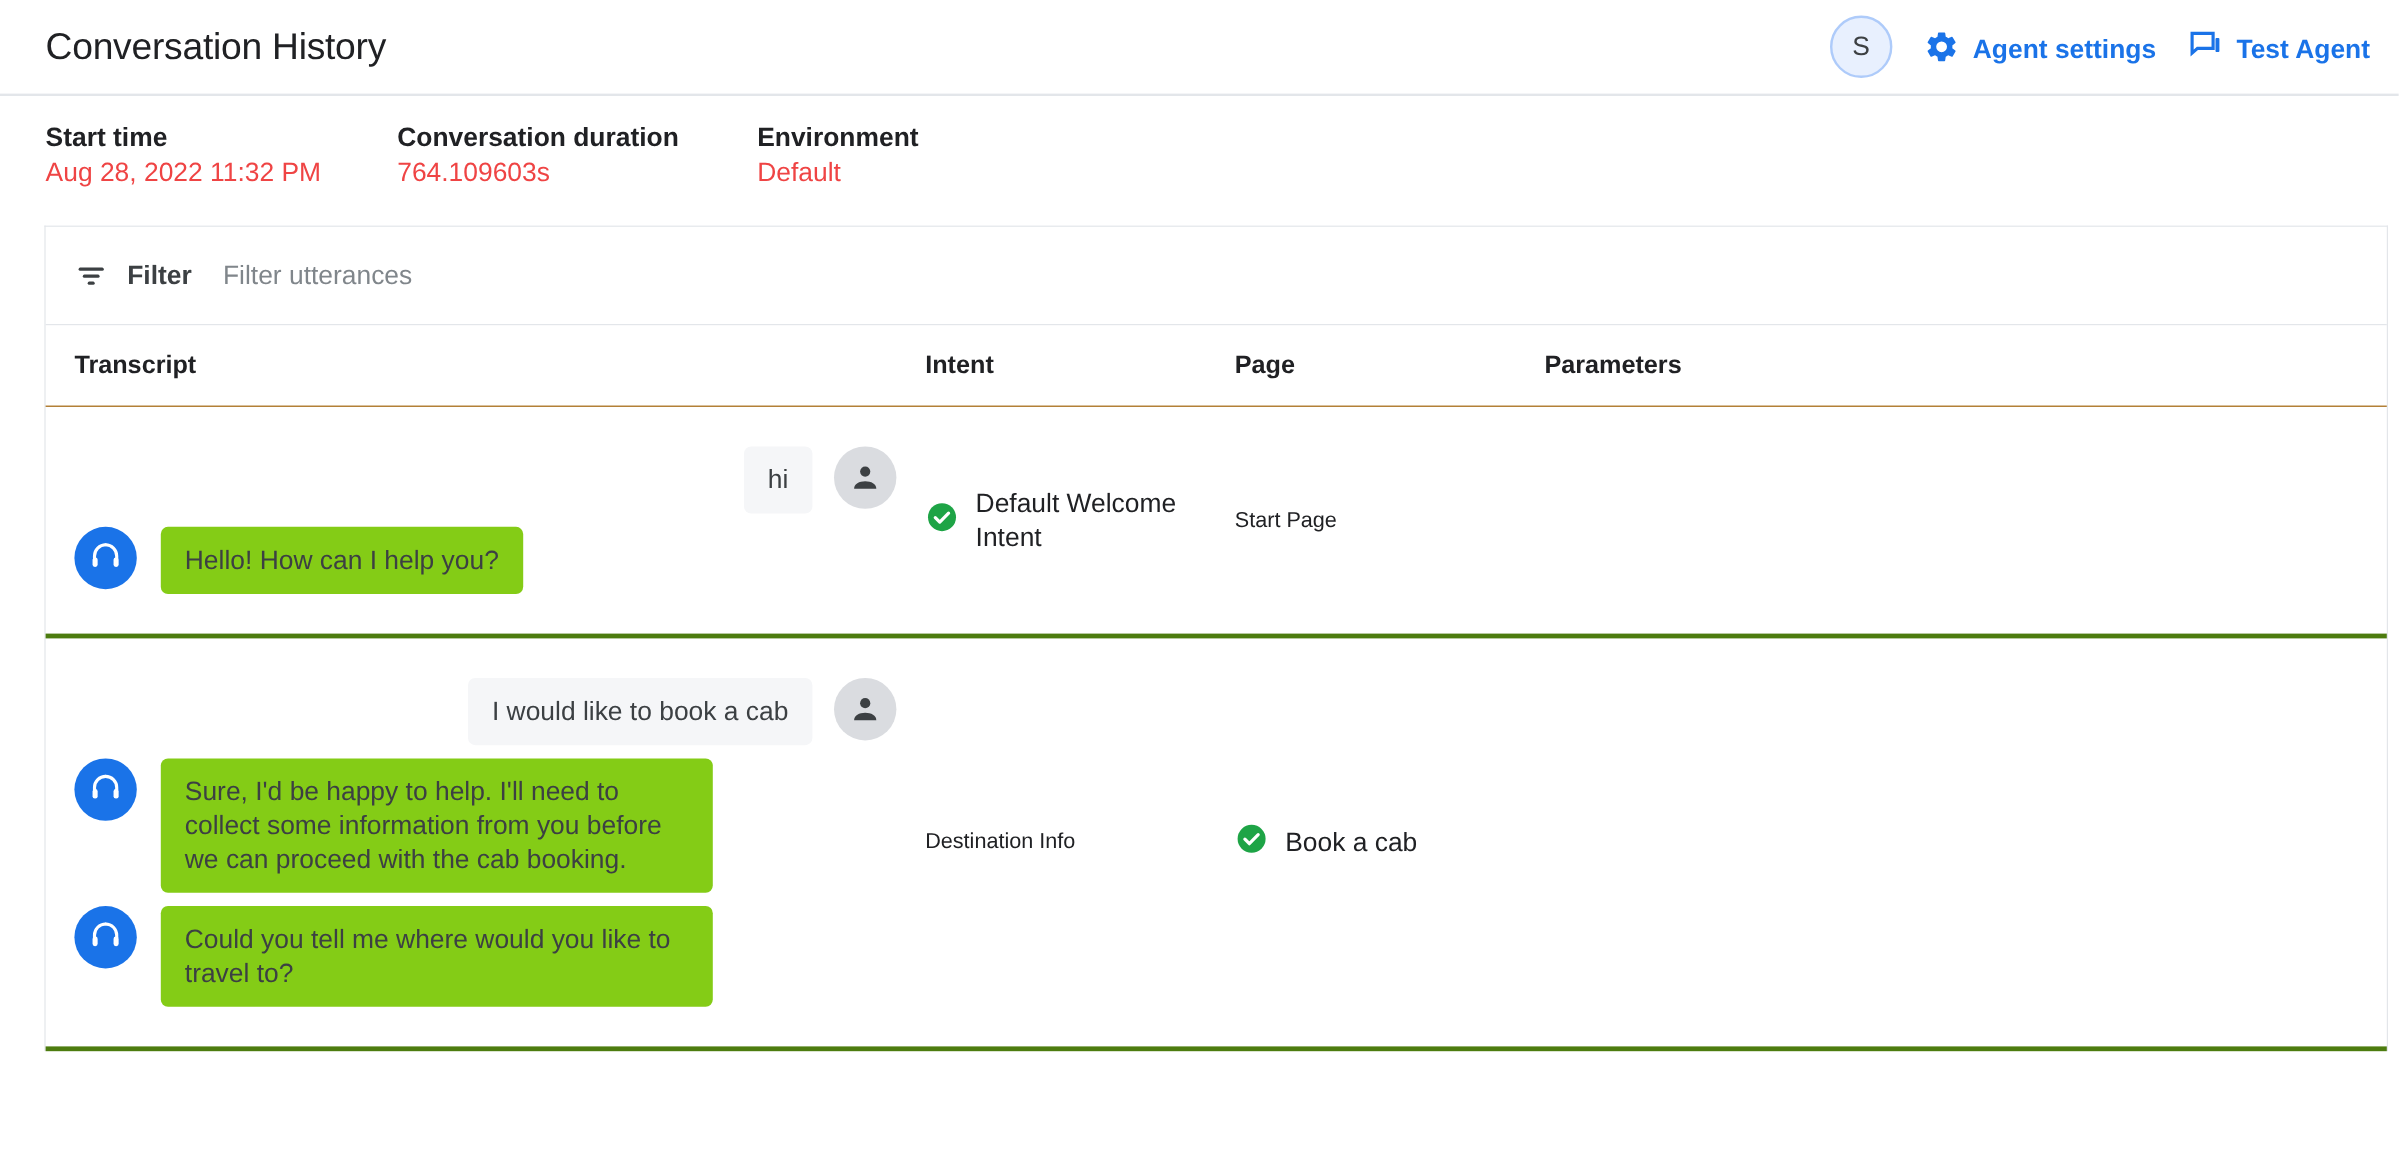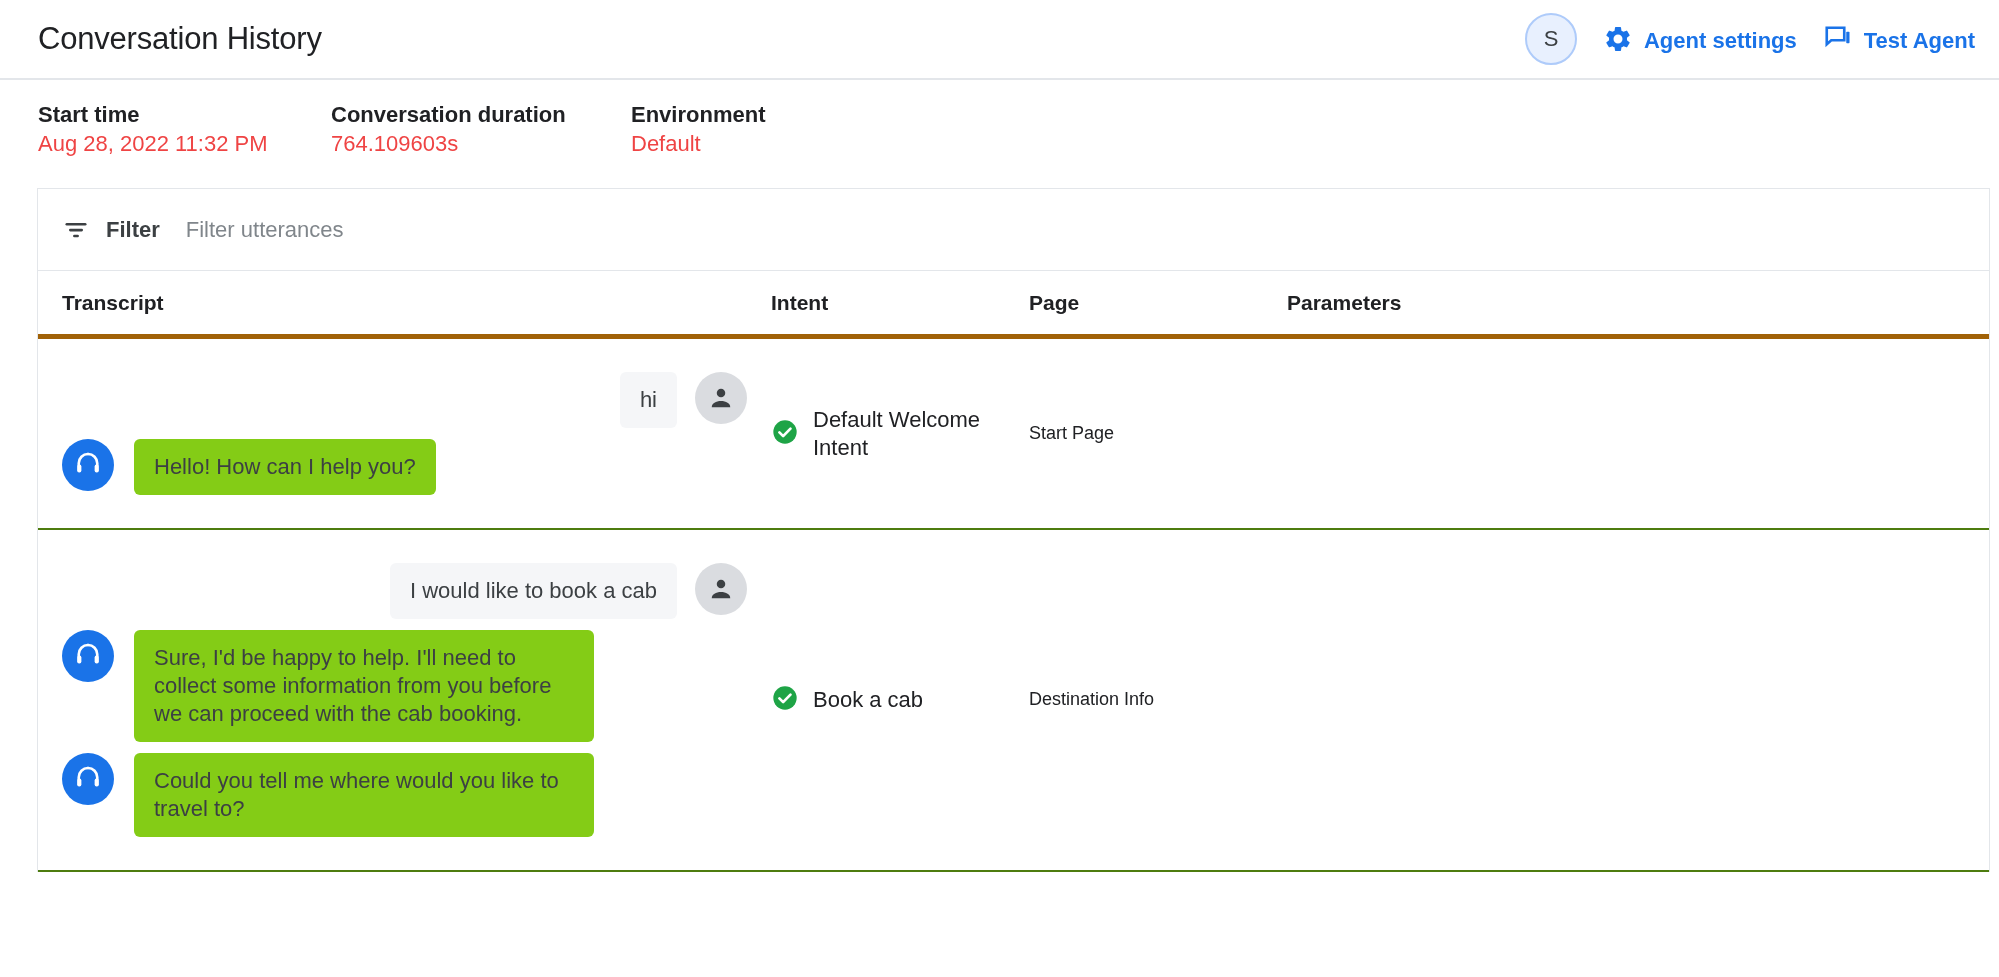--- a/index.html
+++ b/index.html
@@ -104,36 +104,36 @@
     width: 500px;
     padding: 0;
   }
   .filter-input::placeholder { color: #80868b; }
 
   .table { width: 100%; }
   .thead-row {
     display: flex;
     height: 68px;
     align-items: center;
-    border-bottom: 5px solid #a16207;
+    border-bottom: 1px solid #a16207;
   }
   .th {
     font-size: 21px;
     font-weight: 700;
     color: #202124;
     white-space: nowrap;
   }
   .col-transcript { width: 733px; padding-left: 24px; }
   .col-intent     { width: 258px; }
   .col-page       { width: 258px; }
   .col-params     { flex: 1 1 auto; }
 
   .trow {
     display: flex;
-    border-bottom: 2px solid #4d7c0f;
+    border-bottom: 4px solid #4d7c0f;
     align-items: flex-start;
   }
   .cell { align-self: stretch; display: flex; align-items: center; }
   .cell.transcript { flex-direction: column; justify-content: center; align-items: stretch; }
 
   
   .transcript-wrap { padding: 22px 0 22px 0; width: 100%; }
   .msg {
     display: flex;
     align-items: flex-start;
@@ -323,31 +323,31 @@
                 <path d="M19.4 12.2v-1.6A7.4 7.4 0 0 0 12 3.2" fill="none" stroke="#ffffff" stroke-width="2.1" stroke-linecap="round"></path>
                 <rect x="3.3" y="11.6" width="3.4" height="6.4" rx="1.6" fill="#ffffff"></rect>
                 <rect x="17.3" y="11.6" width="3.4" height="6.4" rx="1.6" fill="#ffffff"></rect>
               </svg>
             </div>
             <div class="bubble agent-bubble">Could you tell me where would you like to travel to?</div>
           </div>
 
         </div>
       </div>
+      <div class="cell col-page">
+        <span class="page-text">Destination Info</span>
+      </div>
       <div class="cell col-intent">
         <div class="intent-inner">
           <span class="check-icon">
             <svg width="28" height="28" viewBox="0 0 24 24" aria-hidden="true">
               <circle cx="12" cy="12" r="10" fill="#1ea446"></circle>
               <path d="M7.2 12.3l3.2 3.2 6.3-6.4" fill="none" stroke="#ffffff" stroke-width="2.3" stroke-linecap="round" stroke-linejoin="round"></path>
             </svg>
           </span>
           <span class="intent-text">Book a cab</span>
         </div>
       </div>
-      <div class="cell col-page">
-        <span class="page-text">Destination Info</span>
-      </div>
       <div class="cell col-params"></div>
     </div>
 
   </div>
 </div>
 
 </body></html>

